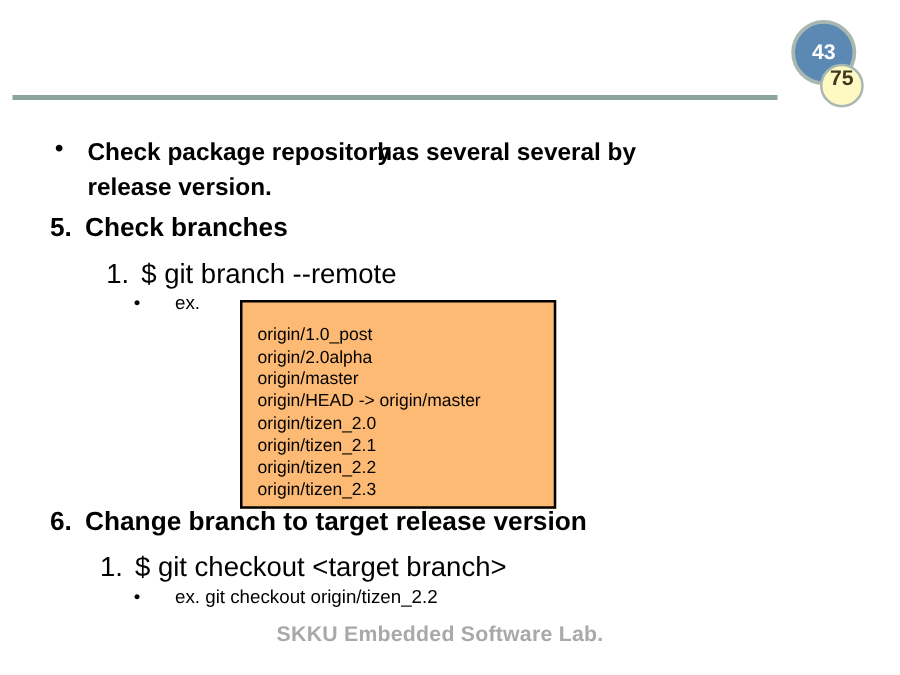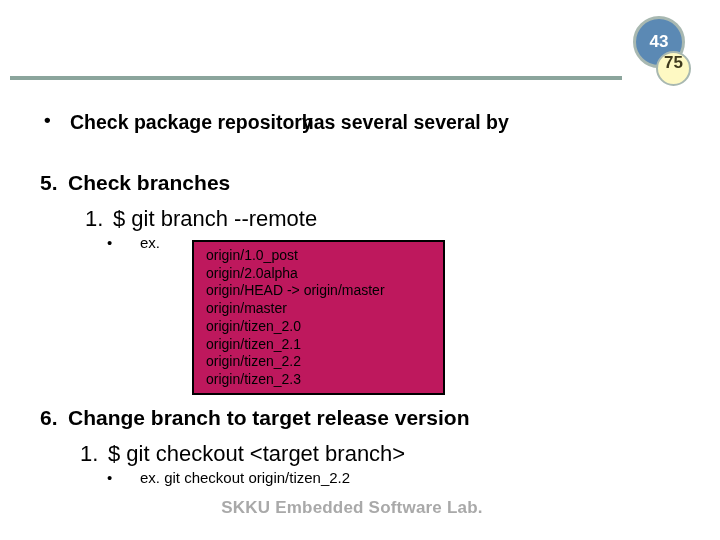--- a/index.html
+++ b/index.html
@@ -116,24 +116,24 @@
   .ex6 { left: 107px; top: 469px; }
   .ex-bullet { display: inline-block; width: 33px; }
 
   .code-box {
     position: absolute;
     left: 192px;
     top: 240px;
     width: 237px;
     height: 142px;
     border: 2px solid #000000;
-    padding: 5px 0 4px 12px;
+    padding: 17px 0 4px 12px;
     font-size: 14px;
     line-height: 17.7px;
-    background: #be185d;
+    background: #fdba74;
   }
   .code-line { white-space: nowrap; }
 
   .footer {
     position: absolute;
     left: 0;
     right: 16px;
     top: 498px;
     text-align: center;
     font-size: 17px;
@@ -153,39 +153,40 @@
   <div class="badge-big">
     <span>43</span>
   </div>
   <div class="badge-small">
     <span>75</span>
   </div>
 
   <div class="bullet1-dot">•</div>
   <div class="bullet1-text">
     <div><span>Check package repository</span><span class="overlap">has several several by</span></div>
+    <div>release version.</div>
   </div>
 
   <div class="sec-heading sec5-heading">
     <span class="sec-num">5.</span><span>Check branches</span>
   </div>
 
   <div class="step-line step5">
     <span class="step-num">1.</span><span>$ git branch --remote</span>
   </div>
 
   <div class="ex-line ex5">
     <span class="ex-bullet">•</span><span>ex.</span>
   </div>
 
   <div class="code-box">
     <div class="code-line">origin/1.0_post</div>
     <div class="code-line">origin/2.0alpha</div>
+    <div class="code-line">origin/master</div>
     <div class="code-line">origin/HEAD -&gt; origin/master</div>
-    <div class="code-line">origin/master</div>
     <div class="code-line">origin/tizen_2.0</div>
     <div class="code-line">origin/tizen_2.1</div>
     <div class="code-line">origin/tizen_2.2</div>
     <div class="code-line">origin/tizen_2.3</div>
   </div>
 
   <div class="sec-heading sec6-heading">
     <span class="sec-num">6.</span><span>Change branch to target release version</span>
   </div>
 

